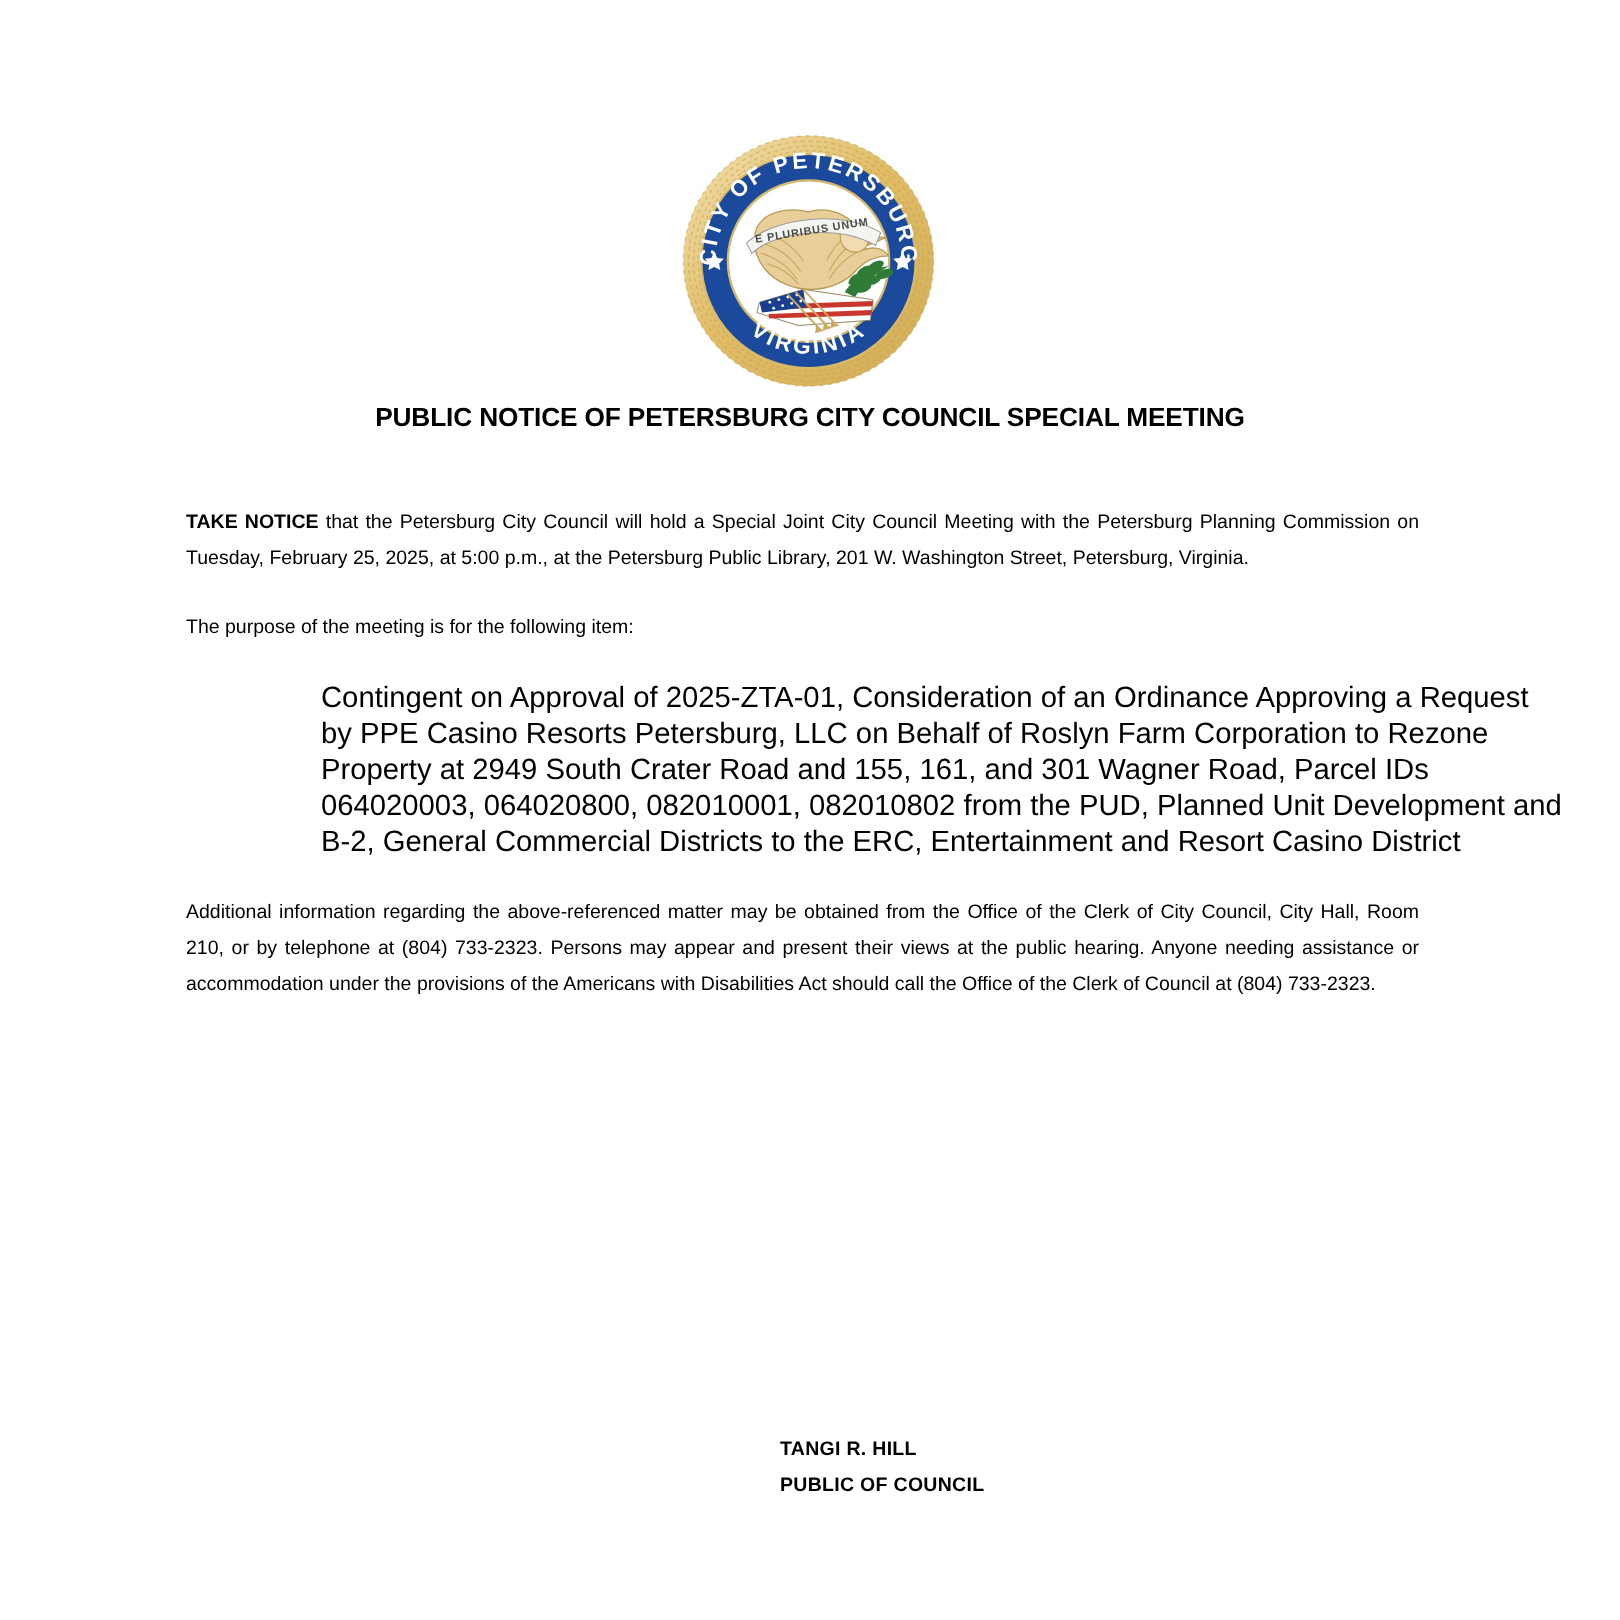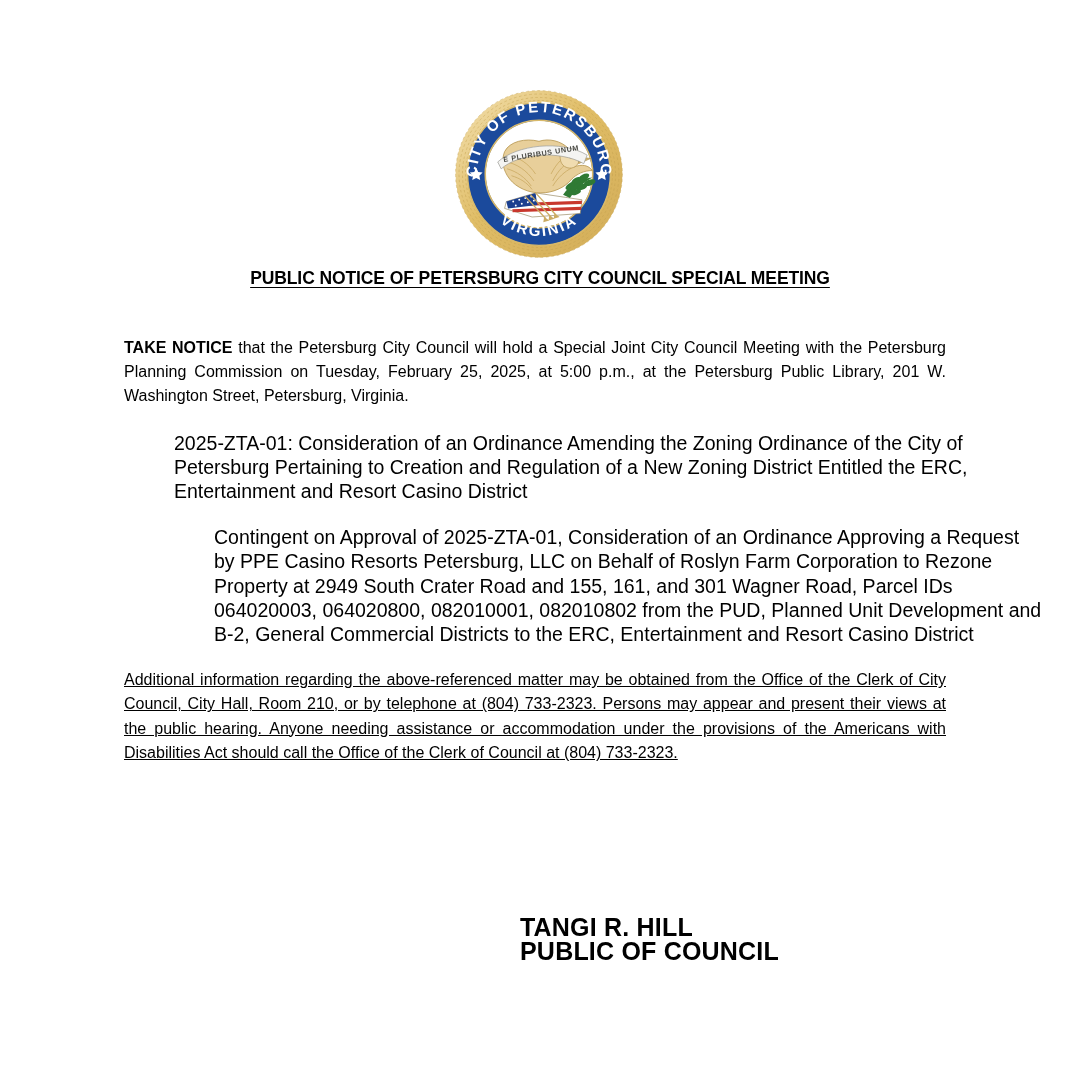--- a/index.html
+++ b/index.html
@@ -32,41 +32,40 @@
     position: absolute;
     left: 0;
     top: 268px;
     width: 1080px;
     text-align: center;
     font-size: 17.5px;
     font-weight: bold;
     letter-spacing: -0.1px;
   }
   .doc-title span {
-    text-decoration: underline;
     text-underline-offset: 3px;
   }
 
   
   .body-block {
     position: absolute;
     left: 124px;
     top: 336px;
     width: 822px;
   }
   p.para {
     margin: 0 0 22px 0;
-    font-size: 16px;
+    font-size: 13px;
     line-height: 24.2px;
     text-align: justify;
     text-justify: inter-word;
     -webkit-hyphens: none;
     hyphens: none;
   }
-  p.para.last { margin-bottom: 18px; text-decoration: underline; }
+  p.para.last { margin-bottom: 18px; }
   p.para b { font-weight: bold; }
 
   .indent-block {
     margin: 0 0 22px 0;
     padding-left: 50px;
     width: 822px;
     box-sizing: content-box;
   }
   p.item {
     margin: 0 0 22px 0;
@@ -74,22 +73,22 @@
     line-height: 24.2px;
     text-align: left;
     width: 830px;
   }
   p.item.last { margin-bottom: 0; margin-left: 40px; }
 
   
   .signature {
     position: absolute;
     left: 520px;
-    top: 915px;
-    font-size: 25px;
+    top: 954px;
+    font-size: 13px;
     font-weight: bold;
     line-height: 24px;
     letter-spacing: 0.2px;
   }
   .signature div { white-space: nowrap; }
 </style>
 </head>
 <body>
 
 <div class="page">
@@ -213,23 +212,23 @@
   </div>
 
   <div class="doc-title">
     <span>PUBLIC NOTICE OF PETERSBURG CITY COUNCIL SPECIAL MEETING</span>
   </div>
 
   <div class="body-block">
 
     <p class="para"><b>TAKE NOTICE</b><span> that the Petersburg City Council will hold a Special Joint City Council Meeting with the Petersburg Planning Commission on Tuesday, February 25, 2025, at 5:00 p.m., at the Petersburg Public Library, 201 W. Washington Street, Petersburg, Virginia.</span></p>
 
+    <p class="para">The purpose of the meeting is for the following item:</p>
 
     <div class="indent-block">
-      <p class="item">2025-ZTA-01: Consideration of an Ordinance Amending the Zoning Ordinance of the City of Petersburg Pertaining to Creation and Regulation of a New Zoning District Entitled the ERC, Entertainment and Resort Casino District</p>
       <p class="item last">Contingent on Approval of 2025-ZTA-01, Consideration of an Ordinance Approving a Request by PPE Casino Resorts Petersburg, LLC on Behalf of Roslyn Farm Corporation to Rezone Property at 2949 South Crater Road and 155, 161, and 301 Wagner Road, Parcel IDs 064020003, 064020800, 082010001, 082010802 from the PUD, Planned Unit Development and B-2, General Commercial Districts to the ERC, Entertainment and Resort Casino District</p>
     </div>
 
     <p class="para last">Additional information regarding the above-referenced matter may be obtained from the Office of the Clerk of City Council, City Hall, Room 210, or by telephone at (804) 733-2323.  Persons may appear and present their views at the public hearing.  Anyone needing assistance or accommodation under the provisions of the Americans with Disabilities Act should call the Office of the Clerk of Council at (804) 733-2323.</p>
   </div>
 
   <div class="signature">
     <div>TANGI R. HILL</div>
     <div>PUBLIC OF COUNCIL</div>
   </div>

